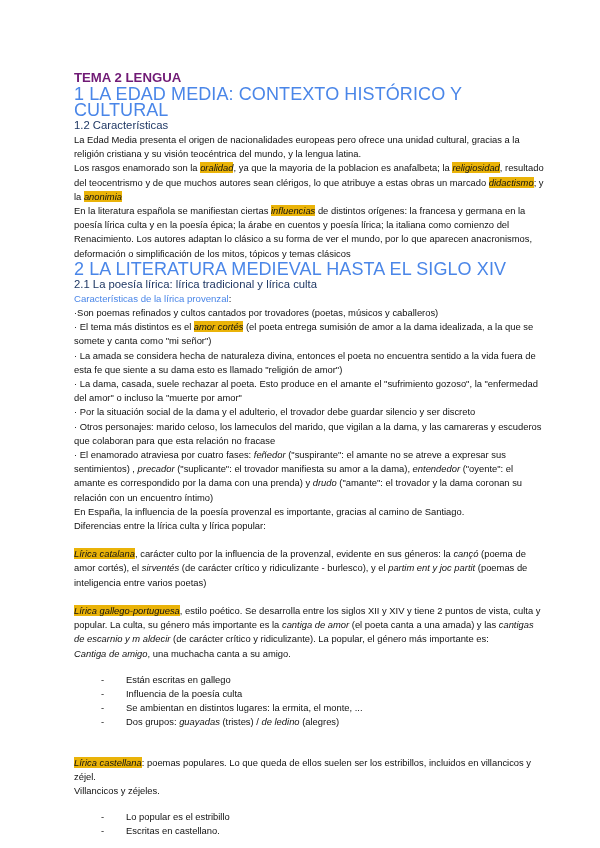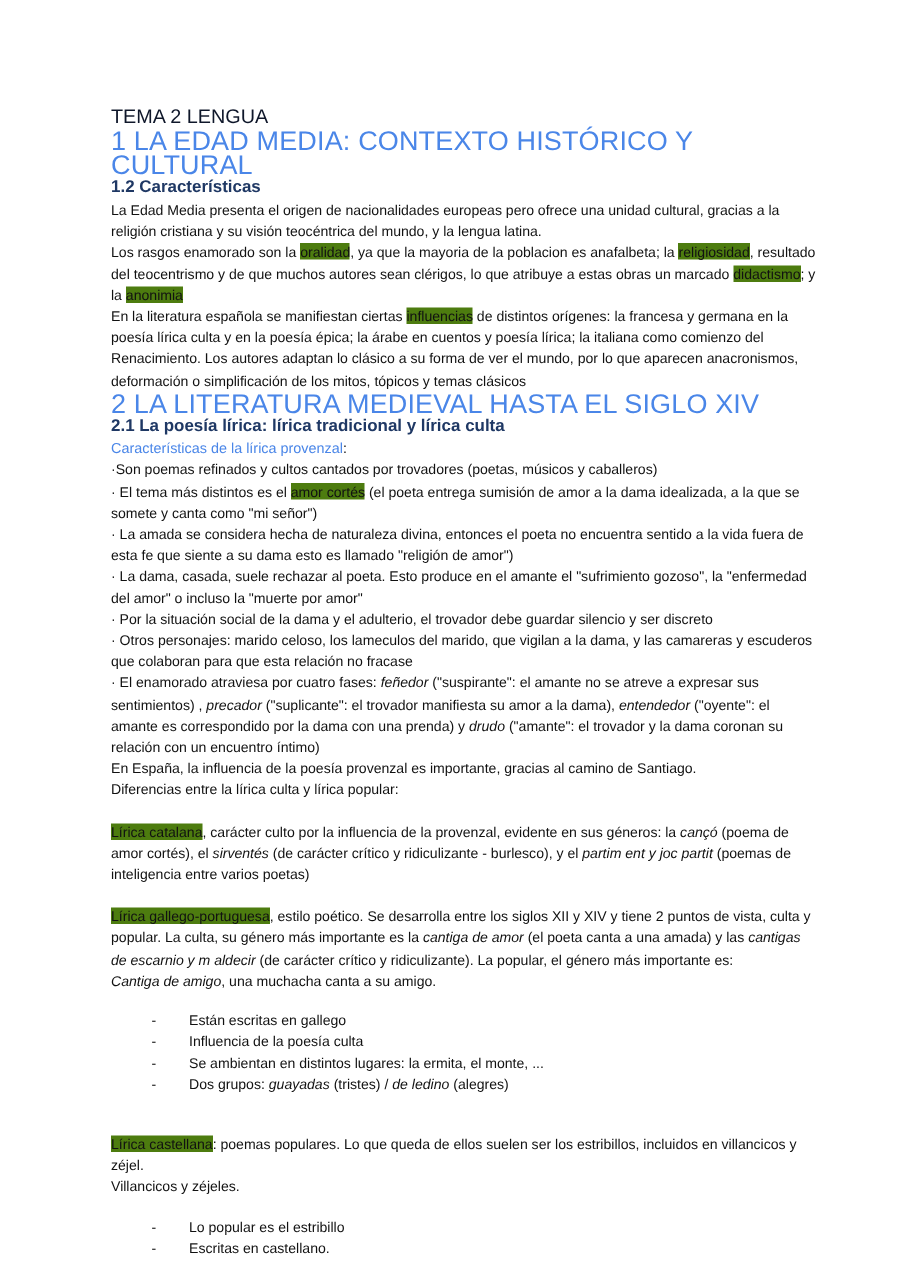--- a/index.html
+++ b/index.html
@@ -1,24 +1,24 @@
 <!DOCTYPE html>
 <html><head>
 <meta charset="utf-8">
 <style>
   html, body { margin: 0; padding: 0; background: #ffffff; }
   body { width: 600px; height: 848px; overflow: hidden; position: relative;
          font-family: "Liberation Sans", sans-serif; color: #111; }
   .page { position: absolute; left: 74px; top: 70px; width: 470px; }
-  .h0 { color: #0f172a; font-size: 13.2px; line-height: 16px; margin: 0; font-weight: normal; }
+  .h0 { color: #701a75; font-size: 13.2px; line-height: 16px; margin: 0; font-weight: bold; }
   .h1 { color: #4a86e8; font-size: 18px; line-height: 16px; margin: 0; font-weight: normal; letter-spacing: 0.1px; }
-  .h2 { color: #1f3864; font-size: 11.3px; line-height: 15px; margin: 0; font-weight: bold; }
+  .h2 { color: #1f3864; font-size: 11.3px; line-height: 15px; margin: 0; font-weight: normal; }
   .h3 { color: #4a86e8; font-size: 9.6px; line-height: 13.6px; margin: 0; }
   p { margin: 0; font-size: 9.4px; line-height: 14.2px; }
-  .hl { background: #4d7c0f; }
+  .hl { background: #eab308; font-style: italic; }
   .gap { height: 14px; }
   ul.dash { list-style: none; margin: 12px; padding: 0; }
   ul.dash li { font-size: 9.4px; line-height: 14.2px; position: relative; padding-left: 40px; }
   ul.dash li::before { content: "-"; position: absolute; left: 15px; }
   i { font-style: italic; }
 </style>
 </head>
 <body>
 
 <div class="page">

